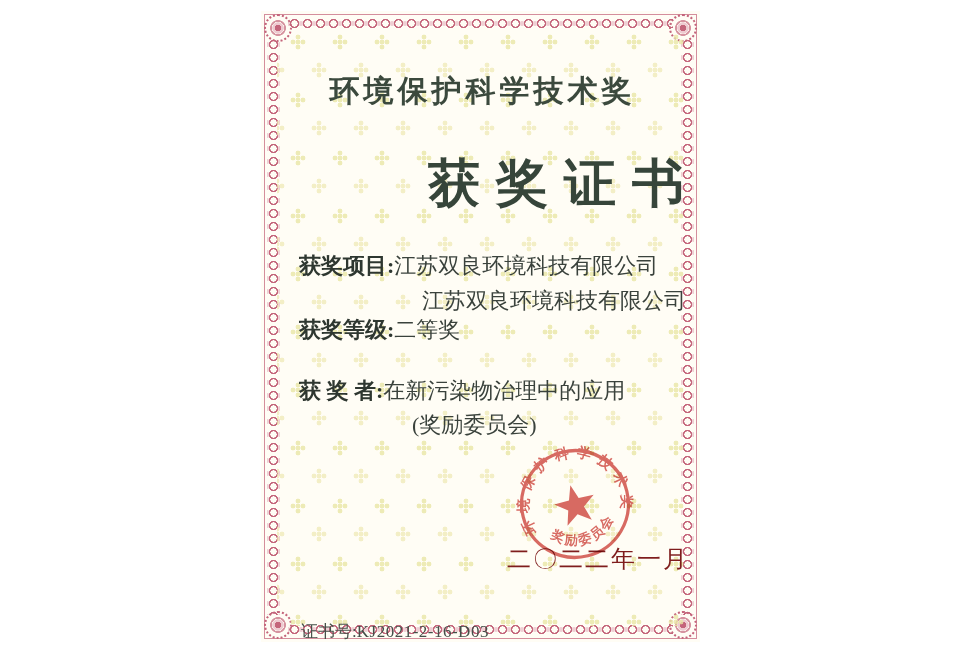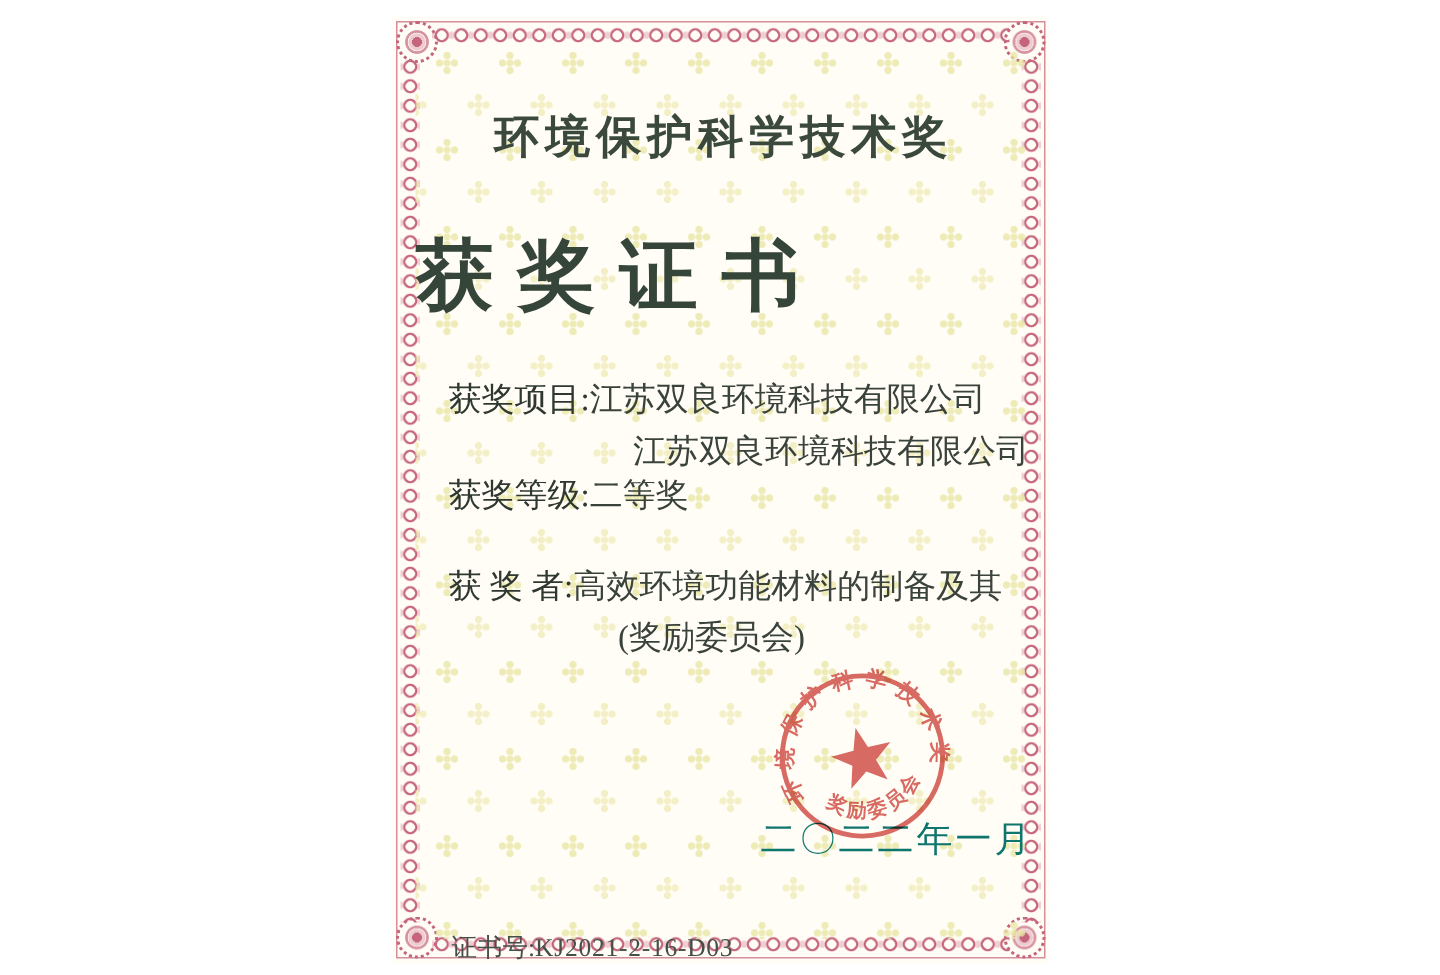--- a/index.html
+++ b/index.html
@@ -49,33 +49,33 @@
       radial-gradient(circle, rgba(238,233,178,.7) 0 2.1px, rgba(238,233,178,0) 2.7px),
       radial-gradient(circle, rgba(238,233,178,.7) 0 2.1px, rgba(238,233,178,0) 2.7px);
     background-size:42px 58px;
     background-position:
       0 -14px, 5px -14px, -5px -14px, 0 -19px, 0 -9px,
       -21px 14px, -16px 14px, -26px 14px, -21px 9px, -21px 19px;}
 
   
   .award-title{position:absolute;left:0;right:0;top:60px;text-align:center;
     font-size:30px;font-weight:700;letter-spacing:4px;padding-left:4px;color:#3b493d;}
-  .doc-title{position:absolute;left:0;right:0;top:138px;text-align:left;
+  .doc-title{position:absolute;left:0;right:0;top:138px;text-align:right;
     font-size:52px;font-weight:700;letter-spacing:16px;padding-left:16px;color:#36453a;}
 
   .line{position:absolute;font-size:22px;color:#3a423c;white-space:nowrap;}
-  .line .lbl{font-weight:400;color:#2e3730;}
+  .line .lbl{font-weight:700;color:#2e3730;}
   .l1{left:38px;top:240px;}
   .l2{left:161px;top:275px;}
   .l3{left:38px;top:304px;}
   .l4{left:38px;top:365px;}
   .l5{left:151px;top:399px;}
 
   .date{position:absolute;left:246px;top:532px;font-size:24px;letter-spacing:2px;
-    color:#0f766e;white-space:nowrap;}
+    color:#7f1d1d;white-space:nowrap;}
   .certno{position:absolute;left:40px;top:569px;font-size:17px;color:#454f49;white-space:nowrap;margin-top:40px;}
   .certno .latin{letter-spacing:.5px;}
 
   
   .seal{position:absolute;left:253px;top:432px;width:122px;height:122px;mix-blend-mode:multiply;}
   .seal .ring{fill:none;stroke:#cf4b45;stroke-width:3.2px;}
   .seal .star{fill:#cf4b45;}
   .seal text{fill:#cf4b45;font-family:"Liberation Serif","DejaVu Serif",serif;font-weight:700;}
   .seal .arc-top{font-size:14px;letter-spacing:6.5px;}
   .seal .arc-bot{font-size:13px;letter-spacing:2px;}
@@ -96,21 +96,21 @@
     <div class="rosette bl"></div>
     <div class="rosette br"></div>
     <div class="cert-bg"></div>
 
     <div class="award-title">环境保护科学技术奖</div>
     <div class="doc-title">获奖证书</div>
 
     <div class="line l1"><span class="lbl">获奖项目:</span><span class="val">江苏双良环境科技有限公司</span></div>
     <div class="line l2 val">江苏双良环境科技有限公司</div>
     <div class="line l3"><span class="lbl">获奖等级:</span><span class="val">二等奖</span></div>
-    <div class="line l4"><span class="lbl">获 奖 者:</span><span class="val">高效环境功能材料的制备及其</span></div>
+    <div class="line l4"><span class="lbl">获 奖 者:</span><span class="val">在新污染物治理中的应用</span></div>
     <div class="line l5 val">(奖励委员会)</div>
 
     <div class="date">二〇二二年一月</div>
 
     <div class="certno"><span>证书号:</span><span class="latin">KJ2021-2-16-D03</span></div>
 
     <svg class="seal" viewBox="0 0 120 120">
       <defs>
         <path id="arcTop" d="M 18.3,79.4 A 46,46 0 1 1 101.7,79.4" fill="none"></path>
         <path id="arcBot" d="M 27.2,82.9 A 40,40 0 0 0 92.8,82.9" fill="none"></path>

